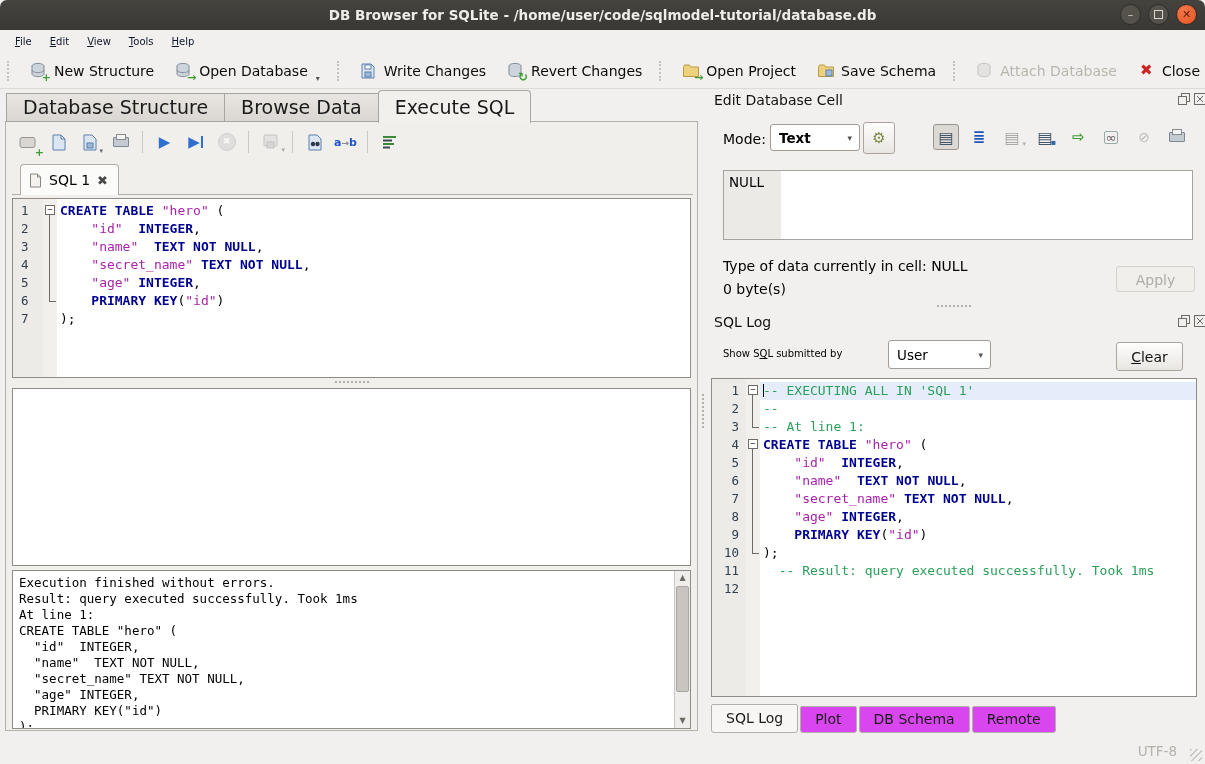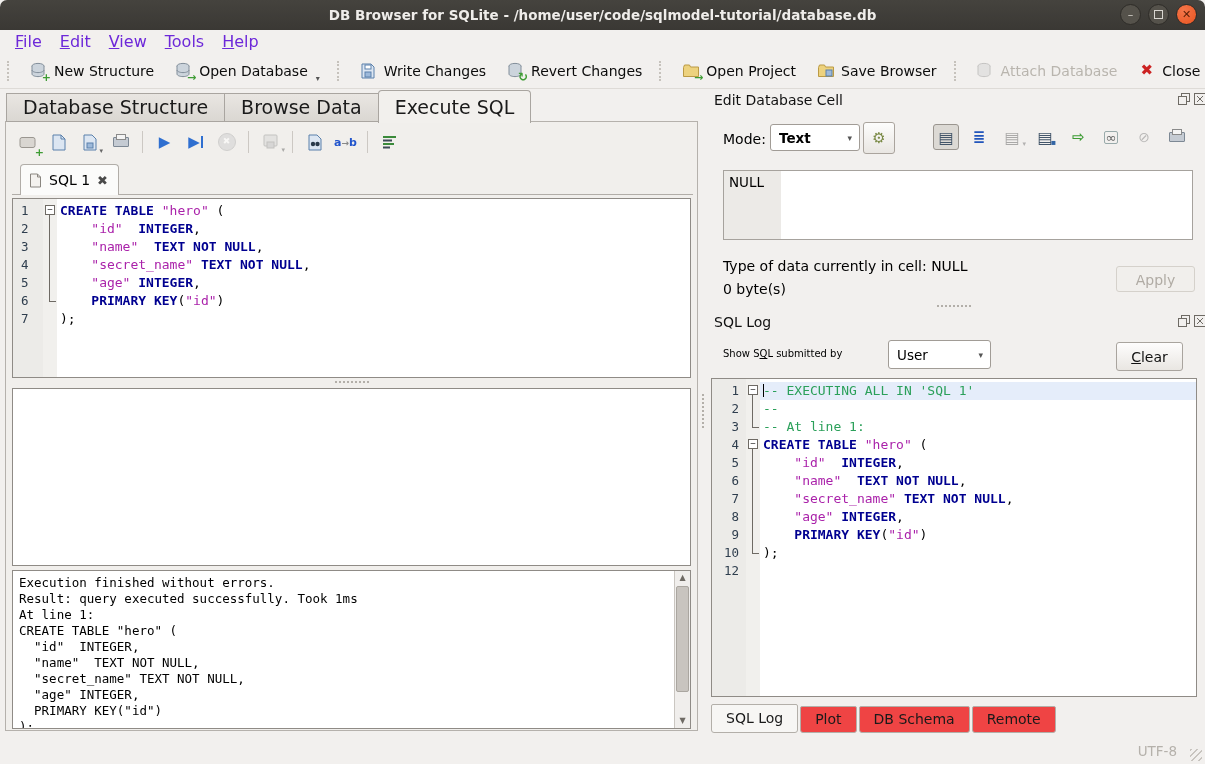--- a/index.html
+++ b/index.html
@@ -11,21 +11,21 @@
     border-radius:7px 7px 0 0;display:flex;align-items:center;justify-content:center;}
   .title{color:#efedea;font-size:13.5px;font-weight:bold;}
   .winbtns{position:absolute;right:8px;top:4px;display:flex;gap:7px;}
   .wbtn{width:21px;height:21px;border-radius:50%;background:#55524b;border:1px solid #2e2c28;
     color:#d9d6d0;font-size:11px;line-height:19px;text-align:center;box-sizing:border-box;}
   .wbtn.max i{display:inline-block;width:7px;height:7px;border:1.5px solid #d9d6d0;margin-top:5px;}
   .wbtn.close{background:radial-gradient(circle at 35% 30%,#f4764a,#e95420);color:#5d2008;font-weight:bold;}
 
   
   .menubar{position:absolute;top:30px;left:0;right:0;height:23px;background:#f2f0ee;display:flex;align-items:center;padding-left:6px;}
-  .mitem{padding:2px 9px;font-size:16px;color:#6d28d9;}
+  .mitem{padding:2px 9px;font-size:10px;color:#0f172a;}
 
   
   .toolbar{position:absolute;top:53px;left:0;right:0;height:35px;background:#f2f0ee;display:flex;align-items:center;border-bottom:1px solid #dedbd7;}
   .tbgroup{display:flex;align-items:center;height:100%;}
   .handle{width:5px;height:20px;border-left:2px dotted #c6c2bc;margin:0 5px 0 7px;}
   .tbtn{display:inline-flex;align-items:center;gap:6px;background:none;border:none;padding:0 10px;height:30px;
     font-size:14px;color:#0c0c0c;font-family:inherit;}
   .tbtn .tlabel{white-space:nowrap;}
   .tbtn.disabled .tlabel{color:#b9b5ae;}
   .tbtn.disabled .ic{opacity:.45;filter:grayscale(1);}
@@ -130,21 +130,21 @@
   .cellgutter{width:57px;background:#eceae7;font-size:13.5px;padding:3px 0 0 5px;box-sizing:border-box;color:#000;}
   .typeinfo{position:absolute;left:20px;top:170px;font-size:14px;}
   .sizeinfo{position:absolute;left:20px;top:193px;font-size:14px;}
   .btn{position:absolute;border-radius:3px;font-size:14px;text-align:center;box-sizing:border-box;font-family:inherit;}
   .applybtn{left:413px;top:178px;width:79px;height:26px;background:#f1efec;border:1px solid #d5d1cb;color:#b0aba4;line-height:24px;}
   .clearbtn{left:413px;top:254px;width:67px;height:29px;background:linear-gradient(#fefdfd,#e9e6e2);
     border:1px solid #a9a49e;color:#111;line-height:27px;}
   .filterlabel{position:absolute;left:20px;top:260px;font-size:10px;}
   .logbox{left:8px;top:290px;width:486px;height:319px;}
   .docktabs{position:absolute;left:8px;top:617px;height:28px;display:flex;align-items:flex-end;gap:2px;}
-  .dtab{height:25px;line-height:25px;padding:0 14px;font-size:14px;background:#ef4444;border:1px solid #b3afa9;
+  .dtab{height:25px;line-height:25px;padding:0 14px;font-size:14px;background:#d946ef;border:1px solid #b3afa9;
     border-radius:2px 2px 3px 3px;color:#1a1a1a;}
   .dtab.active{background:#f7f6f4;height:27px;line-height:27px;}
 
   
   .statusbar{position:absolute;left:0;right:0;top:734px;height:30px;}
   .enc{position:absolute;right:28px;top:9px;font-size:13.5px;color:#b5b1ab;}
   .grip{position:absolute;right:3px;bottom:3px;width:12px;height:12px;
     background:repeating-linear-gradient(135deg,#c8c4bf 0 1.5px,transparent 1.5px 4.5px);}
   svg{display:block;}
 </style>
@@ -231,21 +231,21 @@
         </span>
         <span class="tlabel">Open Project</span>
       </button>
       <button class="tbtn">
         <span class="ic">
           <svg width="18" height="18" viewBox="0 0 18 18">
               <path d="M1.5 5.5 l1 -2.5 h5 l1 2 h8 v9.5 h-15 z" fill="#edd27e" stroke="#bb9a44"></path>
               <rect x="9" y="8" width="6" height="6" fill="#9db9da" stroke="#5b80ab"></rect>
             </svg>
         </span>
-        <span class="tlabel">Save Browser</span>
+        <span class="tlabel">Save Schema</span>
       </button>
     </div>
     <div class="tbgroup">
       <div class="handle"></div>
       <button class="tbtn disabled">
         <span class="ic">
           <svg width="18" height="18" viewBox="0 0 18 18">
               <ellipse cx="8" cy="4" rx="6" ry="2.6" fill="#ccd4dc" stroke="#828e9a"></ellipse>
               <path d="M2 4 v8 c0 1.4 2.7 2.6 6 2.6 s6 -1.2 6 -2.6 v-8" fill="#ccd4dc" stroke="#828e9a"></path>
             </svg>
@@ -588,20 +588,25 @@
           </div>
           <div class="cl">
             <span class="ln">10</span>
             <span class="fold">
               <i class="vl t"></i>
               <i class="fh"></i>
             </span>
             <span class="ct"><span class="pln">);</span></span>
           </div>
           <div class="cl">
+            <span class="ln">11</span>
+            <span class="fold"></span>
+            <span class="ct"><span class="pln">  </span><span class="cmt">-- Result: query executed successfully. Took 1ms</span></span>
+          </div>
+          <div class="cl">
             <span class="ln">12</span>
             <span class="fold"></span>
             <span class="ct"></span>
           </div>
         </div>
 
       <div class="docktabs">
         <span class="dtab active">SQL Log</span>
         <span class="dtab">Plot</span>
         <span class="dtab">DB Schema</span>

